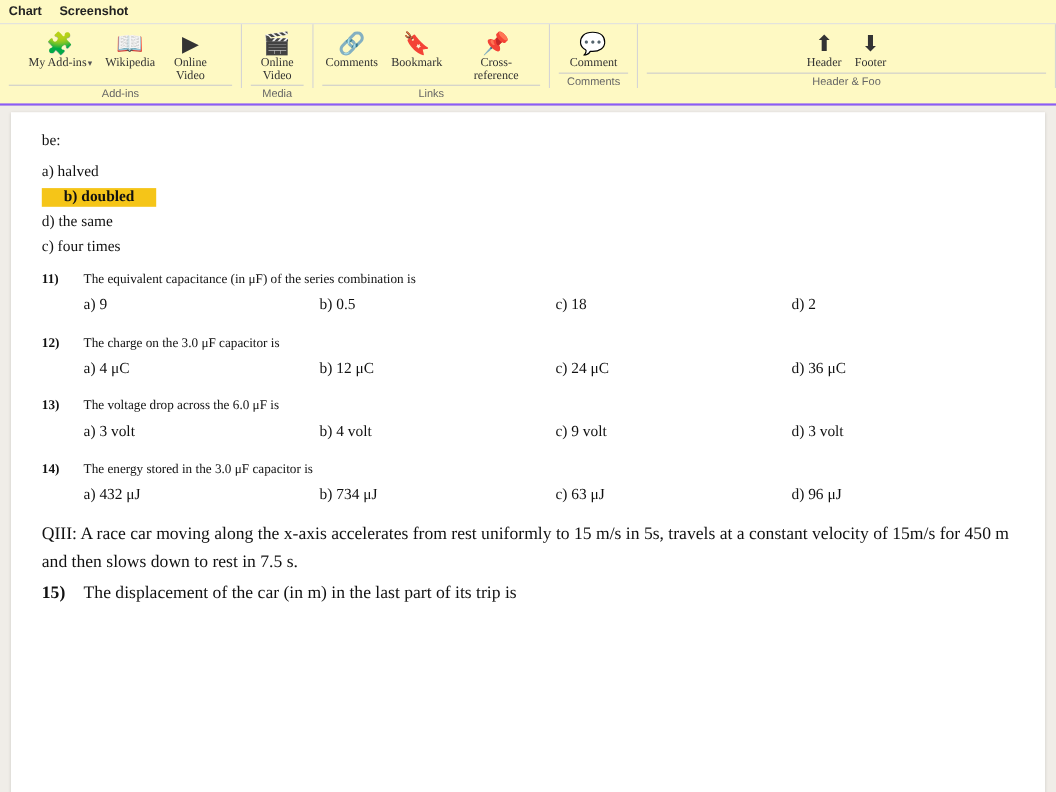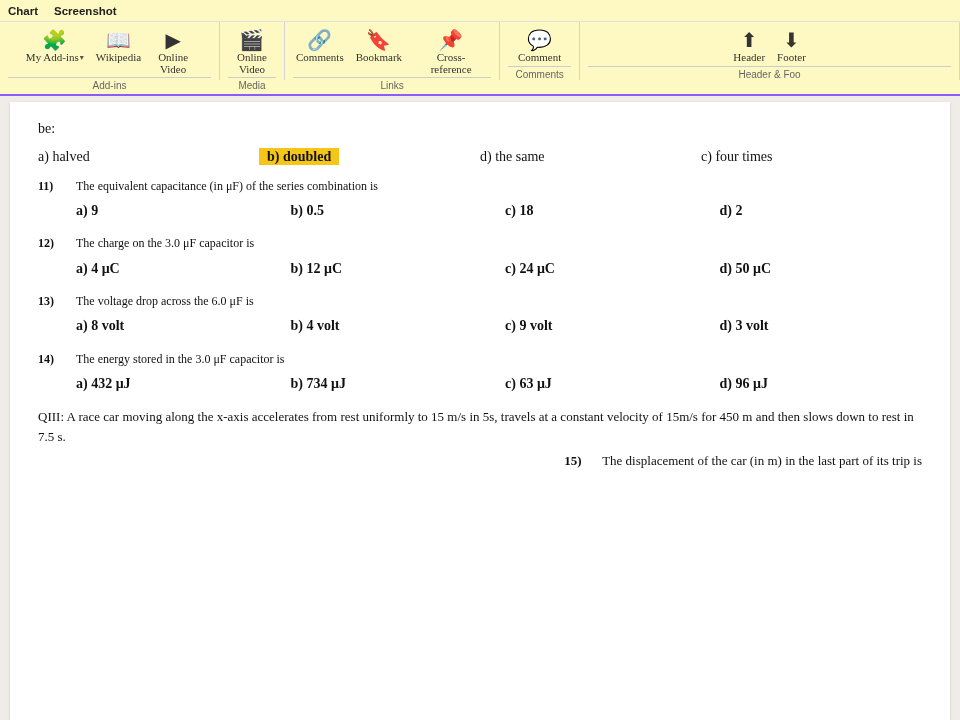--- a/index.html
+++ b/index.html
@@ -28,20 +28,21 @@
     .be-line {
       font-size: 14px;
       margin-bottom: 6px;
     }
 
     .options-row {
       display: flex;
       gap: 0;
       margin: 4px 0 8px 0;
       font-size: 14px;
+      flex-direction: column;
     }
 
     .question-intro {
       font-size: 14px;
       font-weight: bold;
       margin-bottom: 4px;
       line-height: 1.5;
     }
 
     .question-intro span {
@@ -61,31 +62,30 @@
 
     .q-num {
       font-weight: bold;
       min-width: 30px;
     }
 
     .options-grid {
       display: flex;
       padding-left: 38px;
       gap: 12px;
-      font-weight: bold;
     }
 
     .opt {
       flex: 1;
       font-size: 14px;
     }
 
     .qiii-block {
       margin-top: 12px;
-      font-size: 13px;
+      font-size: 16px;
       line-height: 1.55;
     }
 
     .qiii-block .q-num {
       display: inline;
     }
 
     
     .ribbon {
       background: #fef9c3;
@@ -264,21 +264,21 @@
   </div>
 </div>
 
 <div class="content-area">
 
   <div class="be-line">be:</div>
 
   <div class="options-row">
     <div class="opt">a) halved</div>
     <div class="opt">
-      <span style="background:#f5c518; font-weight:bold; padding:1px 8px;">b) doubled</span>
+      <span style="background:#f5c518; font-weight:bold; padding:1px 20px;">b) doubled</span>
     </div>
     <div class="opt">d) the same</div>
     <div class="opt">c) four times</div>
   </div>
 
 
   <div class="sub-question">
     <div class="sub-q-text">
       <span class="q-num">11)</span>
       <span>The equivalent capacitance (in μF) of the series combination is</span>
@@ -293,31 +293,31 @@
 
   <div class="sub-question">
     <div class="sub-q-text">
       <span class="q-num">12)</span>
       <span>The charge on the 3.0 μF capacitor is</span>
     </div>
     <div class="options-grid">
       <div class="opt">a) 4 μC</div>
       <div class="opt">b) 12 μC</div>
       <div class="opt">c) 24 μC</div>
-      <div class="opt">d) 50 μC</div>
+      <div class="opt">d) 36 μC</div>
     </div>
   </div>
 
   <div class="sub-question">
     <div class="sub-q-text">
       <span class="q-num">13)</span>
       <span>The voltage drop across the 6.0 μF is</span>
     </div>
     <div class="options-grid">
-      <div class="opt">a) 8 volt</div>
+      <div class="opt">a) 3 volt</div>
       <div class="opt">b) 4 volt</div>
       <div class="opt">c) 9 volt</div>
       <div class="opt">d) 3 volt</div>
     </div>
   </div>
 
   <div class="sub-question">
     <div class="sub-q-text">
       <span class="q-num">14)</span>
       <span>The energy stored in the 3.0 μF capacitor is</span>
@@ -325,19 +325,19 @@
     <div class="options-grid">
       <div class="opt">a) 432 μJ</div>
       <div class="opt">b) 734 μJ</div>
       <div class="opt">c) 63 μJ</div>
       <div class="opt">d) 96 μJ</div>
     </div>
   </div>
 
   <div class="qiii-block">
     <div>QIII: A race car moving along the x-axis accelerates from rest uniformly to 15 m/s in 5s, travels at a constant velocity of 15m/s for 450 m and then slows down to rest in 7.5 s.</div>
-    <div style="display:flex; gap:8px; margin-top:4px;justify-content:flex-end;">
+    <div style="display:flex; gap:8px; margin-top:4px;">
       <span class="q-num">15)</span>
       <span>The displacement of the car (in m) in the last part of its trip is</span>
     </div>
   </div>
 
 </div>
 
 </body></html>

